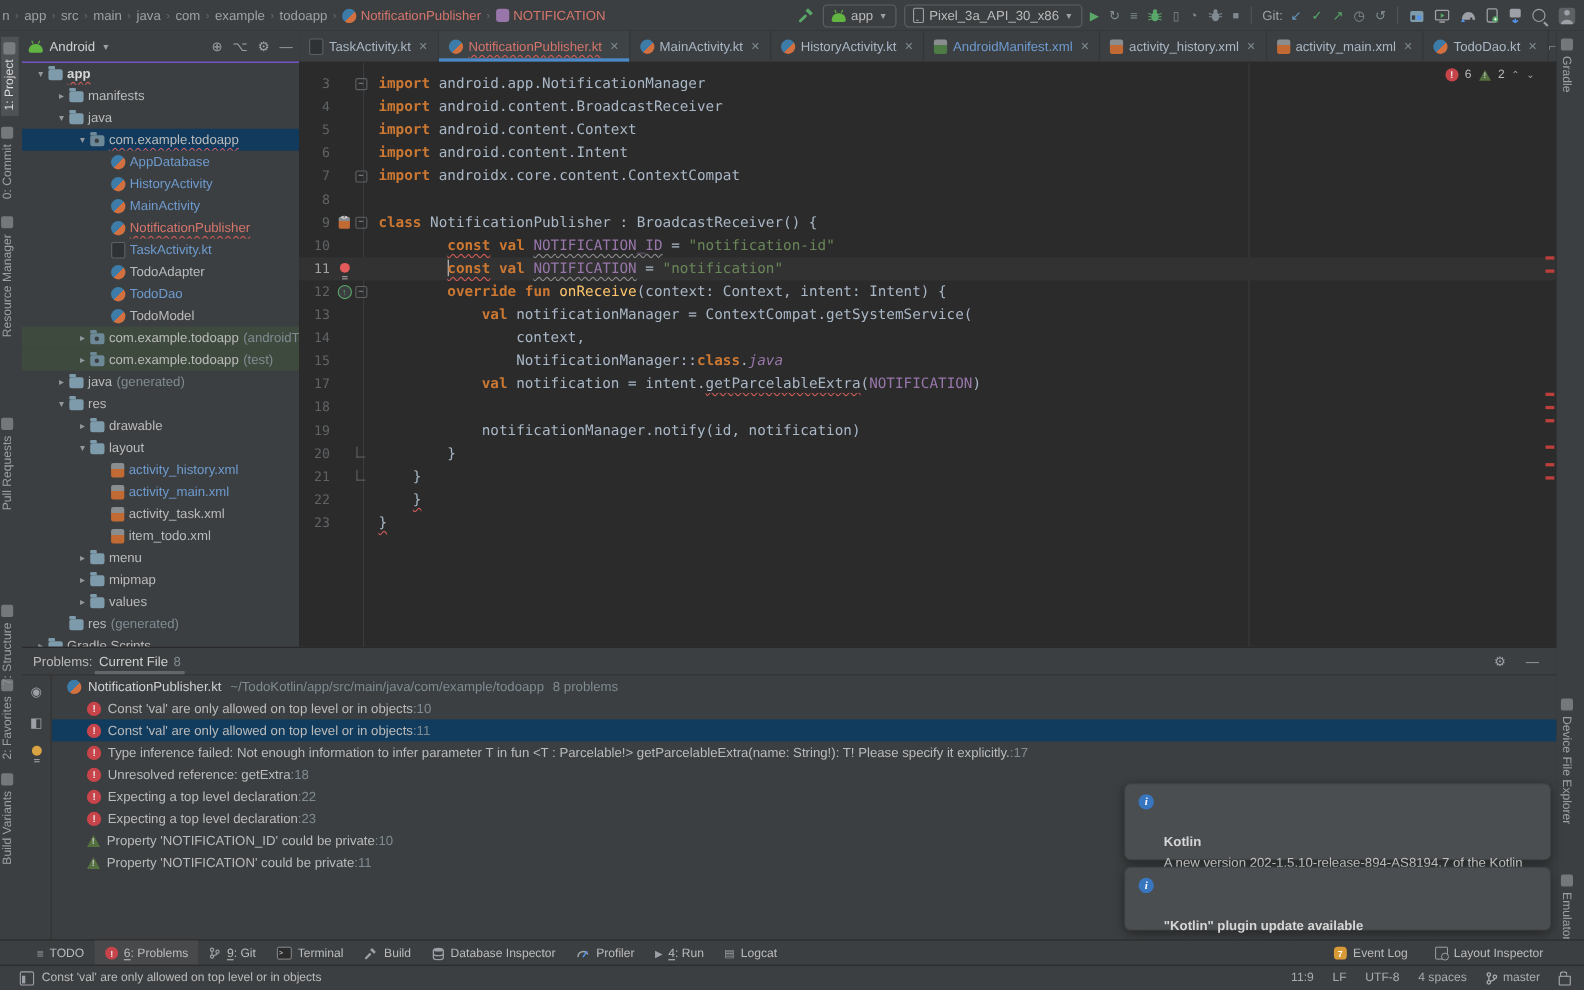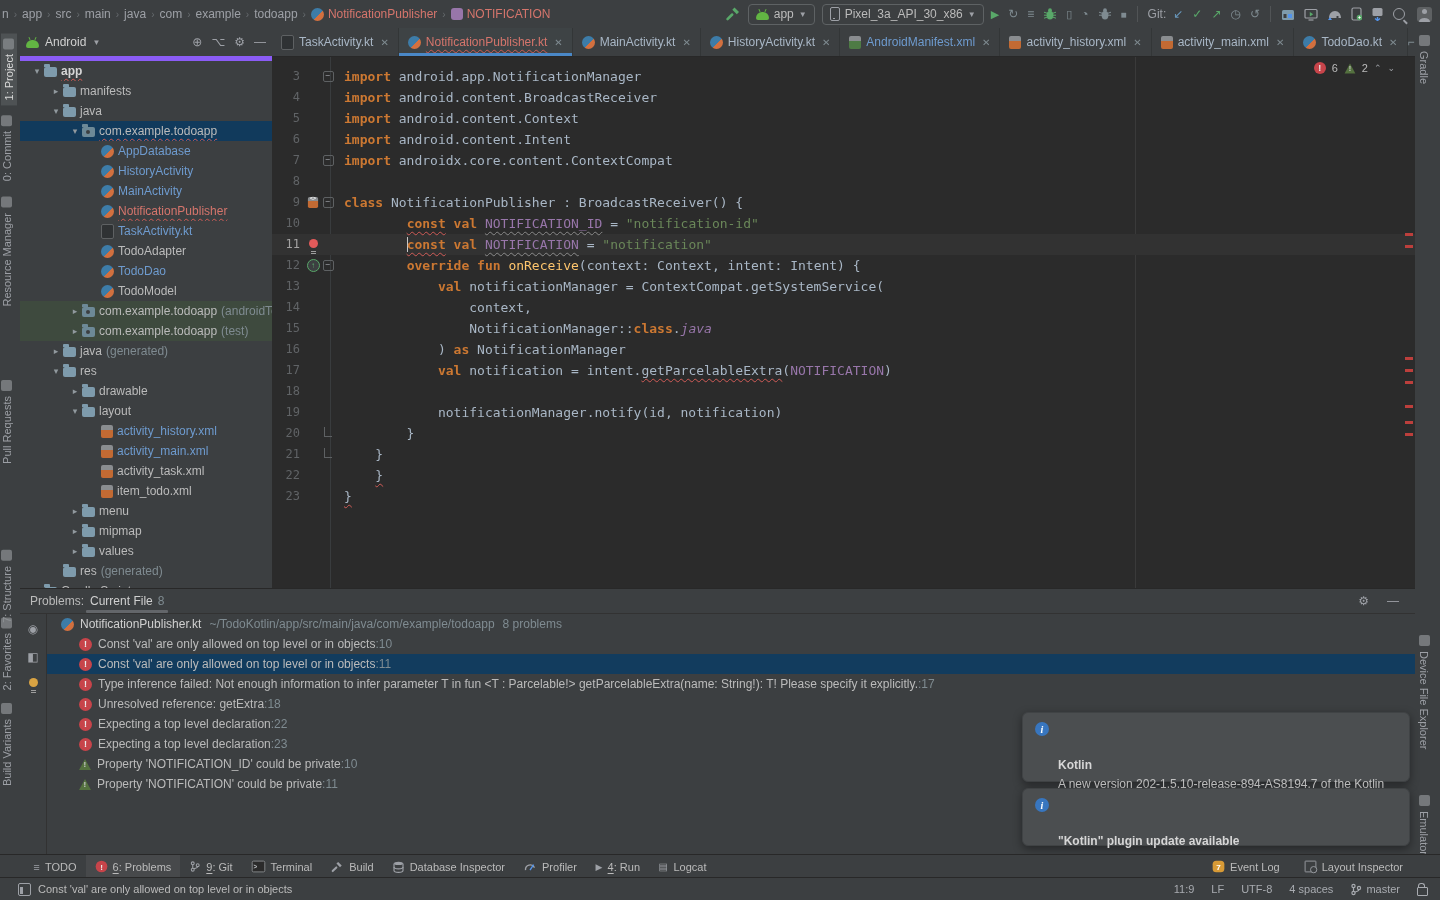--- a/index.html
+++ b/index.html
@@ -22,21 +22,21 @@
   #left-stripe{position:absolute;left:0;top:28px;width:20px;height:827px;background:#3C3F41;border-right:1px solid #323232;}
   #right-stripe{position:absolute;right:0;top:28px;width:25px;height:827px;background:#3C3F41;border-left:1px solid #323232;}
   .stripe-item{position:absolute;display:flex;align-items:center;gap:5px;color:#9DA0A6;font-size:11px;white-space:nowrap;cursor:default;}
   .stripe-left{left:1px;writing-mode:vertical-rl;transform:rotate(180deg);}
   .stripe-right{left:3px;writing-mode:vertical-rl;}
   .stripe-item.active{background:#4E5254;color:#DADADA;padding:5px 2px;}
   .stripe-ic{width:11px;height:11px;background:#888C8F;border-radius:2px;flex:none;opacity:.75;}
 
   
   #project-panel{position:absolute;left:20px;top:28px;width:252px;height:560px;background:#3C3F41;border-right:1px solid #282828;overflow:hidden;}
-  #project-header{height:28px;display:flex;align-items:center;gap:6px;padding:0 6px;border-bottom:5px solid #8b5cf6;}
+  #project-header{height:28px;display:flex;align-items:center;gap:6px;padding:0 6px;border-bottom:1px solid #8b5cf6;}
   #project-header .ph-icons{margin-left:auto;display:flex;gap:9px;align-items:center;color:#9DA0A6;}
   #project-tree{position:relative;}
   .trow{display:flex;align-items:center;height:20px;white-space:nowrap;overflow:hidden;cursor:default;}
   .trow .chev{width:14px;flex:none;text-align:center;color:#91999E;font-size:9px;}
   .trow .tlabel{margin-left:4px;color:#BBBBBB;}
   .trow .tsuffix{margin-left:4px;color:#7F8B91;}
   .trow.selected{background:#113A5C;}
   .trow.testbg{background:#3E4A3E;}
   .bold{font-weight:bold;}
 
@@ -551,21 +551,20 @@
           <div class="cl"><span class="g-num">6</span><span class="g-ic"></span><span class="g-fold"></span><span class="codetext"><span class="kw">import</span><span> android.content.Intent</span></span></div>
           <div class="cl"><span class="g-num">7</span><span class="g-ic"></span><span class="g-fold"><span class="fold-m">−</span></span><span class="codetext"><span class="kw">import</span><span> androidx.core.content.ContextCompat</span></span></div>
           <div class="cl"><span class="g-num">8</span><span class="g-ic"></span><span class="g-fold"></span><span class="codetext"></span></div>
           <div class="cl"><span class="g-num">9</span><span class="g-ic"><span class="ic ic-xml" style="transform: scale(0.85);">&lt;&gt;</span></span><span class="g-fold"><span class="fold-m">−</span></span><span class="codetext"><span class="kw">class</span><span> NotificationPublisher : BroadcastReceiver() {</span></span></div>
           <div class="cl"><span class="g-num">10</span><span class="g-ic"></span><span class="g-fold"></span><span class="codetext"><span>        </span><span class="kw sqr">const</span><span> </span><span class="kw">val</span><span> </span><span class="cn sqg">NOTIFICATION_ID</span><span> = </span><span class="str">"notification-id"</span></span></div>
           <div class="cl cur"><span class="g-num">11</span><span class="g-ic"><span class="ic ic-bulb"></span></span><span class="g-fold"></span><span class="codetext"><span>        </span><span class="caret"></span><span class="kw sqr">const</span><span> </span><span class="kw">val</span><span> </span><span class="cn sqg">NOTIFICATION</span><span> = </span><span class="str">"notification"</span></span></div>
           <div class="cl"><span class="g-num">12</span><span class="g-ic"><span class="ic ic-override">↑</span></span><span class="g-fold"><span class="fold-m">−</span></span><span class="codetext"><span>        </span><span class="kw">override</span><span> </span><span class="kw">fun</span><span> </span><span class="fn">onReceive</span><span>(context: Context, intent: Intent) {</span></span></div>
           <div class="cl"><span class="g-num">13</span><span class="g-ic"></span><span class="g-fold"></span><span class="codetext"><span>            </span><span class="kw">val</span><span> notificationManager = ContextCompat.getSystemService(</span></span></div>
           <div class="cl"><span class="g-num">14</span><span class="g-ic"></span><span class="g-fold"></span><span class="codetext"><span>                context,</span></span></div>
           <div class="cl"><span class="g-num">15</span><span class="g-ic"></span><span class="g-fold"></span><span class="codetext"><span>                NotificationManager::</span><span class="kw">class</span><span>.</span><span class="cn it">java</span></span></div>
-          <div class="cl"><span class="g-num">16</span><span class="g-ic"></span><span class="g-fold"></span><span class="codetext"><span>            ) </span><span class="kw">as</span><span> NotificationManager</span></span></div>
           <div class="cl"><span class="g-num">17</span><span class="g-ic"></span><span class="g-fold"></span><span class="codetext"><span>            </span><span class="kw">val</span><span> notification = intent.</span><span class="sqr">getParcelableExtra</span><span>(</span><span class="cn">NOTIFICATION</span><span>)</span></span></div>
           <div class="cl"><span class="g-num">18</span><span class="g-ic"></span><span class="g-fold"></span></div>
           <div class="cl"><span class="g-num">19</span><span class="g-ic"></span><span class="g-fold"></span><span class="codetext"><span>            notificationManager.notify(id, notification)</span></span></div>
           <div class="cl"><span class="g-num">20</span><span class="g-ic"></span><span class="g-fold"><span class="fold-e"></span></span><span class="codetext"><span>        }</span></span></div>
           <div class="cl"><span class="g-num">21</span><span class="g-ic"></span><span class="g-fold"><span class="fold-e"></span></span><span class="codetext"><span>    }</span></span></div>
           <div class="cl"><span class="g-num">22</span><span class="g-ic"></span><span class="g-fold"></span><span class="codetext"><span>    </span><span class="sqr">}</span></span></div>
           <div class="cl"><span class="g-num">23</span><span class="g-ic"></span><span class="g-fold"></span><span class="codetext"><span class="sqr">}</span></span></div>
         </div>
       <div id="inspection-widget">
         <span class="ic ic-error" style="width:12px;height:12px">!</span>

